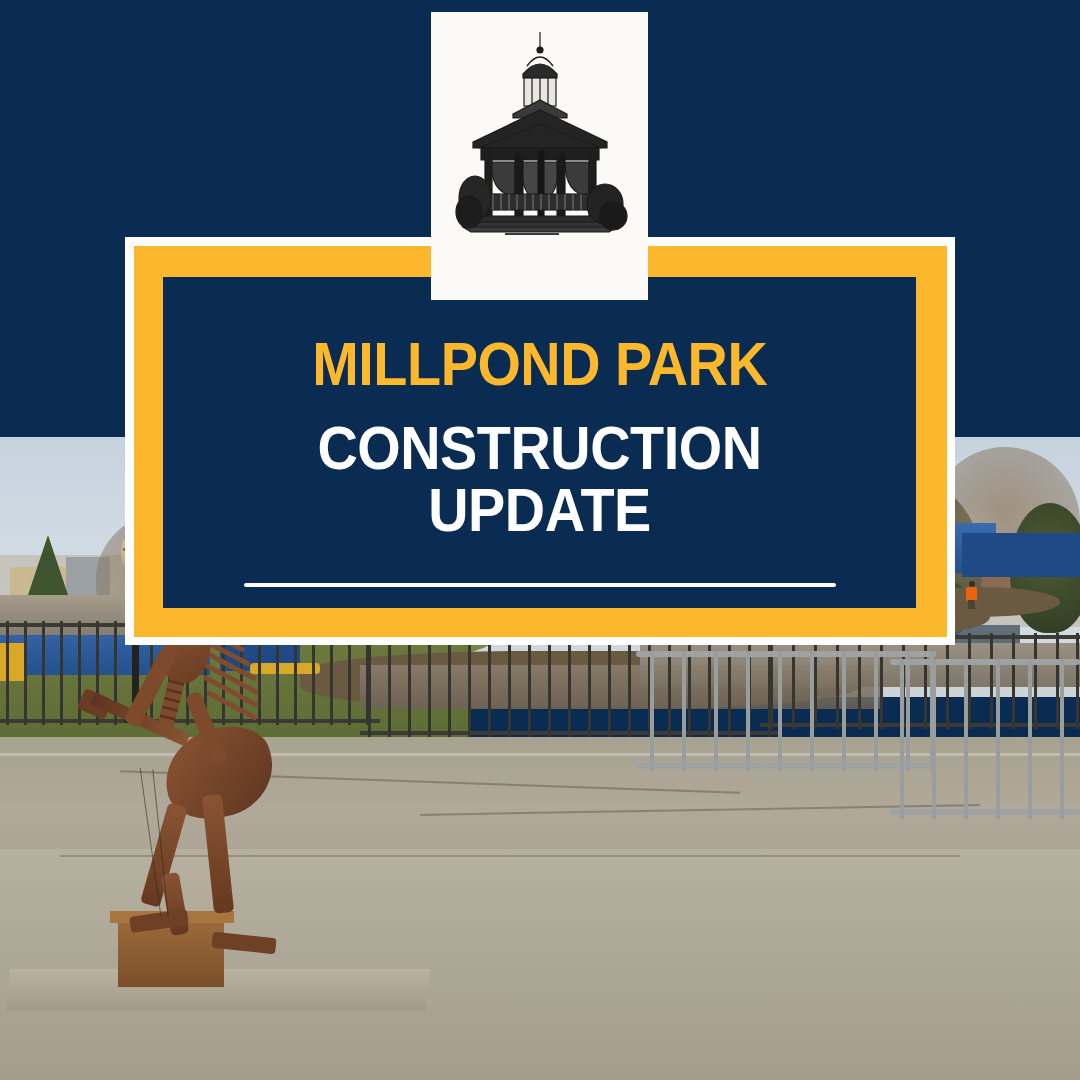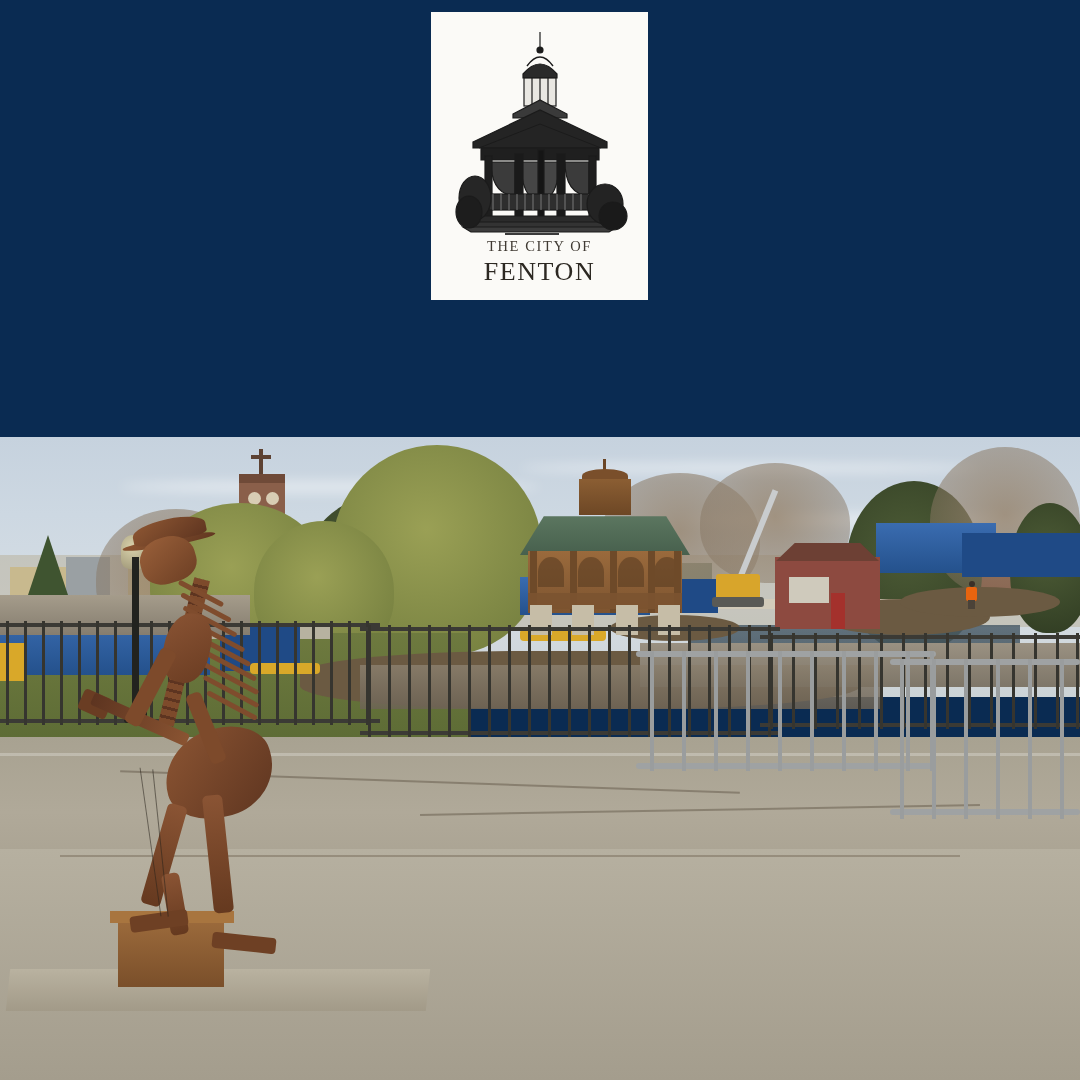--- a/index.html
+++ b/index.html
@@ -451,20 +451,29 @@
       <div class="foot" style="left:132px;top:418px;width:64px;height:16px;transform:rotate(6deg);"></div>
 
       <div class="string" style="left:70px;top:250px;height:150px;transform:rotate(-8deg);"></div>
       <div class="string" style="left:80px;top:252px;height:148px;transform:rotate(-6deg);"></div>
     </div>
 
   </div>
 
   <div class="topband"></div>
 
+  <div class="frame-white">
+    <div class="frame-gold">
+      <div class="frame-navy">
+        <div class="headline1">MILLPOND PARK</div>
+        <div class="headline2">CONSTRUCTION UPDATE</div>
+        <div class="rule"></div>
+      </div>
+    </div>
+  </div>
 
   <div class="logo-card">
 
     <div class="logo-art">
       <svg viewBox="0 0 190 210" width="190" height="210" aria-hidden="true">
         <g stroke="#1b1b1b" fill="none" stroke-width="1.2">
 
           <line x1="95" y1="6" x2="95" y2="26"></line>
           <circle cx="95" cy="24" r="3" fill="#1b1b1b"></circle>
           <path d="M82 40 Q95 22 108 40" stroke-width="1.4"></path>
@@ -516,20 +525,16 @@
 
           <ellipse cx="30" cy="172" rx="16" ry="22" fill="#262626"></ellipse>
           <ellipse cx="24" cy="186" rx="13" ry="16" fill="#1d1d1d"></ellipse>
           <ellipse cx="160" cy="178" rx="18" ry="20" fill="#232323"></ellipse>
           <ellipse cx="168" cy="190" rx="14" ry="14" fill="#1a1a1a"></ellipse>
         </g>
         <rect x="60" y="207" width="54" height="2" fill="#3a3a3a"></rect>
       </svg>
     </div>
 
-    <div class="logo-text">
-      <div class="logo-city">THE CITY OF</div>
-      <div class="logo-name">FENTON</div>
-    </div>
   </div>
 
 
 </div>
 
 </body></html>

